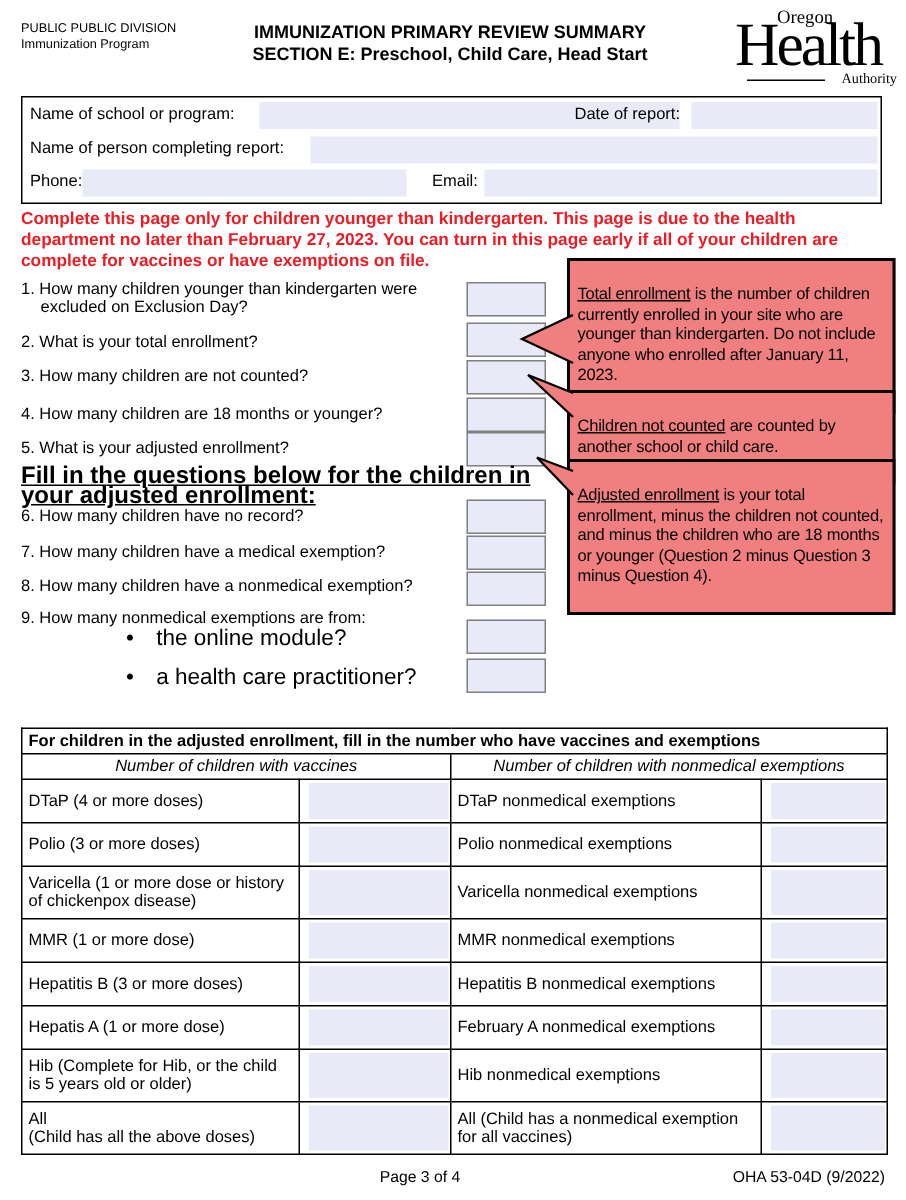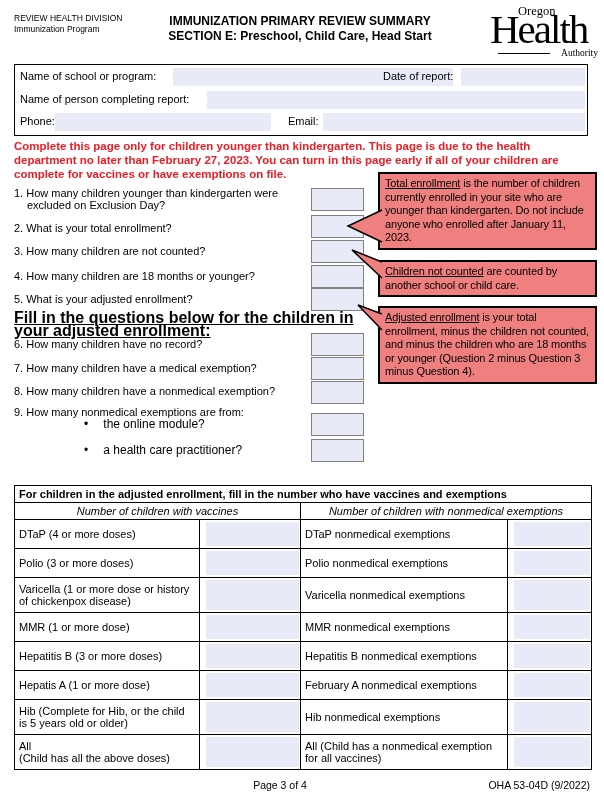--- a/index.html
+++ b/index.html
@@ -31,27 +31,27 @@
             font-weight:bold; color:#ed1c24; line-height:14px; }
 
   
   .q-label { position:absolute; left:14px; width:296px; font-size:11px; line-height:12px;
              padding-left:13px; text-indent:-13px; }
   .q-field { position:absolute; left:311px; width:53px; height:23px; background:#e8eaf8;
              border:1.5px solid #808080; box-sizing:border-box; font-size:11px;
              padding:0 3px; font-family:inherit; }
   .section-heading { position:absolute; left:14px; top:311px; width:360px;
                      font-size:16px; font-weight:bold; line-height:13px;text-decoration:underline; }
-  .bullet-row { position:absolute; left:84px; font-size:12px; }
+  .bullet-row { position:absolute; left:84px; font-size:15px; }
   .bullet-dot { display:inline-block; width:16px; }
 
   
   .callout { position:absolute; left:378px; width:219px; background:#f08080;
              border:2px solid #000; box-sizing:border-box; font-size:11px;
-             line-height:13.5px; padding:3px 5px; letter-spacing:-0.15px; z-index:1; }
+             line-height:13.5px; padding:16px 5px; letter-spacing:-0.15px; z-index:1; }
   .callout .lead { text-decoration:underline; }
   .arrows { position:absolute; left:340px; top:170px; width:60px; height:230px;
             z-index:2; pointer-events:none; }
 
   
   .vax-table { position:absolute; left:14px; top:485px; border-collapse:collapse;
                border:1px solid #1d4ed8; table-layout:fixed; }
   .vax-table td { border:1px solid #000; font-size:11px; line-height:12px;
                   padding:2px 4px; vertical-align:middle; box-sizing:border-box; }
   .t-title td { font-weight:bold; }
@@ -67,21 +67,21 @@
   
   .footer-page { position:absolute; top:779px; left:0; width:560px; text-align:center; font-size:10.5px; }
   .footer-form { position:absolute; top:779px; right:14px; font-size:10.5px; }
 </style>
 </head>
 <body>
 
 <div class="page">
 
   <div class="hdr-left">
-    <div>REVIEW HEALTH DIVISION</div>
+    <div>PUBLIC PUBLIC DIVISION</div>
     <div>Immunization Program</div>
   </div>
   <div class="hdr-title">
     <div>IMMUNIZATION PRIMARY REVIEW SUMMARY</div>
     <div>SECTION E:  Preschool, Child Care, Head Start</div>
   </div>
   <div class="logo">
     <span class="logo-health">Health</span>
     <span class="logo-oregon">Oregon</span>
     <span class="logo-rule"></span>

